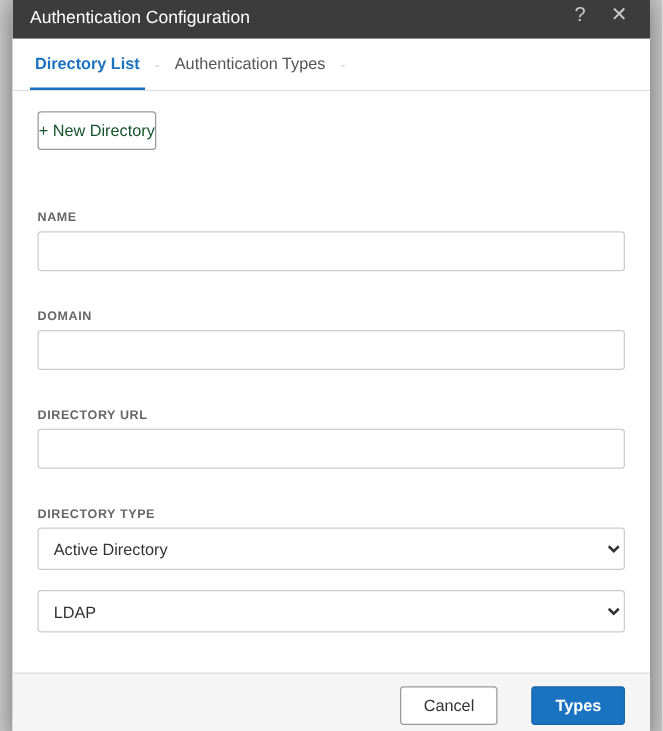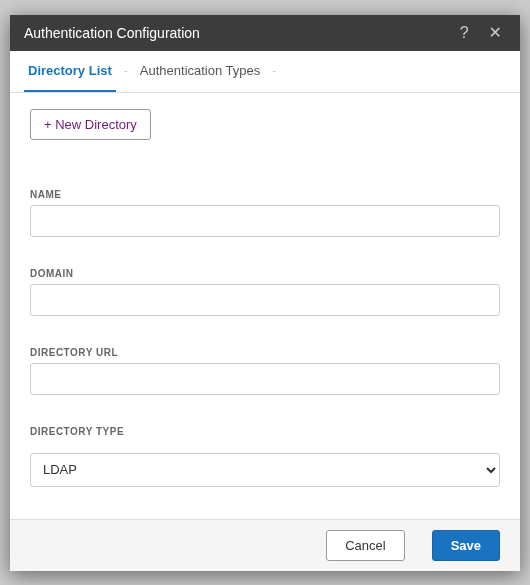--- a/index.html
+++ b/index.html
@@ -90,22 +90,22 @@
     }
 
     .modal-body {
       padding: 16px 20px;
       background: #fff;
     }
 
     .new-dir-btn {
       background: #fff;
       border: 1px solid #999;
-      color: #701a75;
-      padding: 7px 13px;
+      color: #14532d;
+      padding: 7px 0;
       border-radius: 3px;
       cursor: pointer;
       font-size: 13px;
       margin-bottom: 18px;
       display: inline-flex;
       align-items: center;
       gap: 4px;
     }
 
     .form-group {
@@ -222,30 +222,35 @@
 
     
     <div class="form-group">
       <label class="form-label">DIRECTORY URL</label>
       <input class="form-input" type="text" style="">
     </div>
 
     
     <div class="form-group">
       <label class="form-label">DIRECTORY TYPE</label>
+      <select class="form-select">
+        <option value="Active Directory">Active Directory</option>
+        <option value="OpenLDAP">OpenLDAP</option>
+        <option value="eDirectory">eDirectory</option>
+      </select>
     </div>
 
     
     <div class="form-group">
       <select class="form-select">
         <option value="LDAP">LDAP</option>
         <option value="LDAPS">LDAPS</option>
       </select>
     </div>
 
   </div>
 
   <div class="modal-footer">
     <button class="btn-cancel">Cancel</button>
-    <button class="btn-save">Save</button>
+    <button class="btn-save">Types</button>
   </div>
 
 </div>
 
 </body></html>

